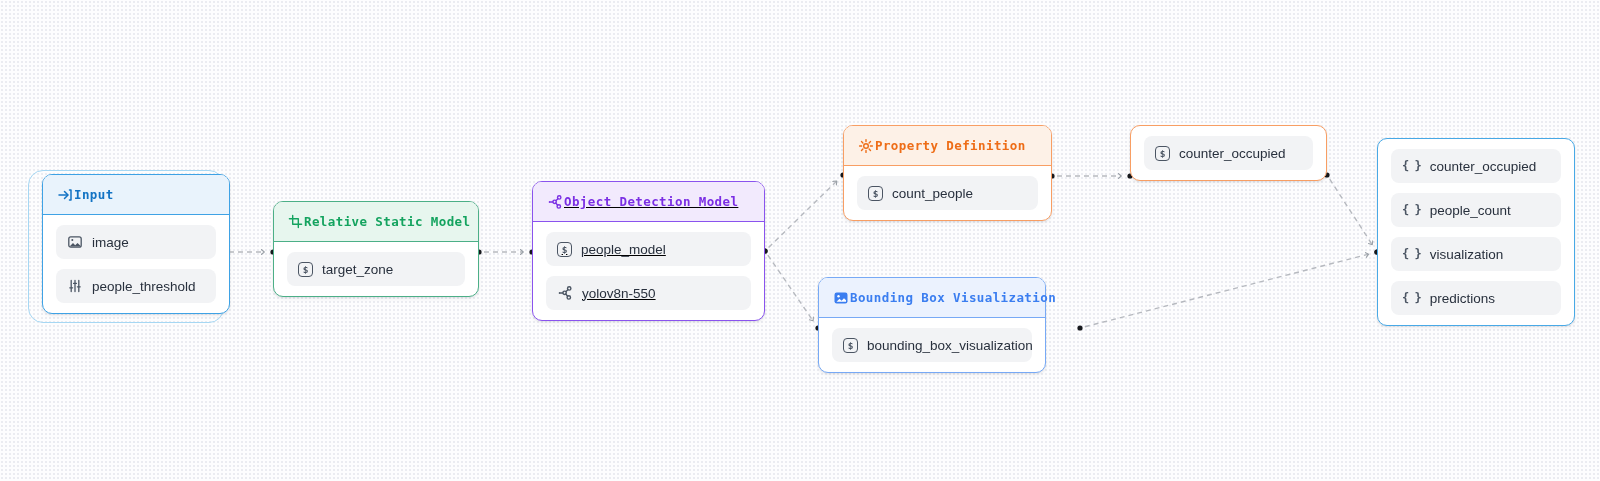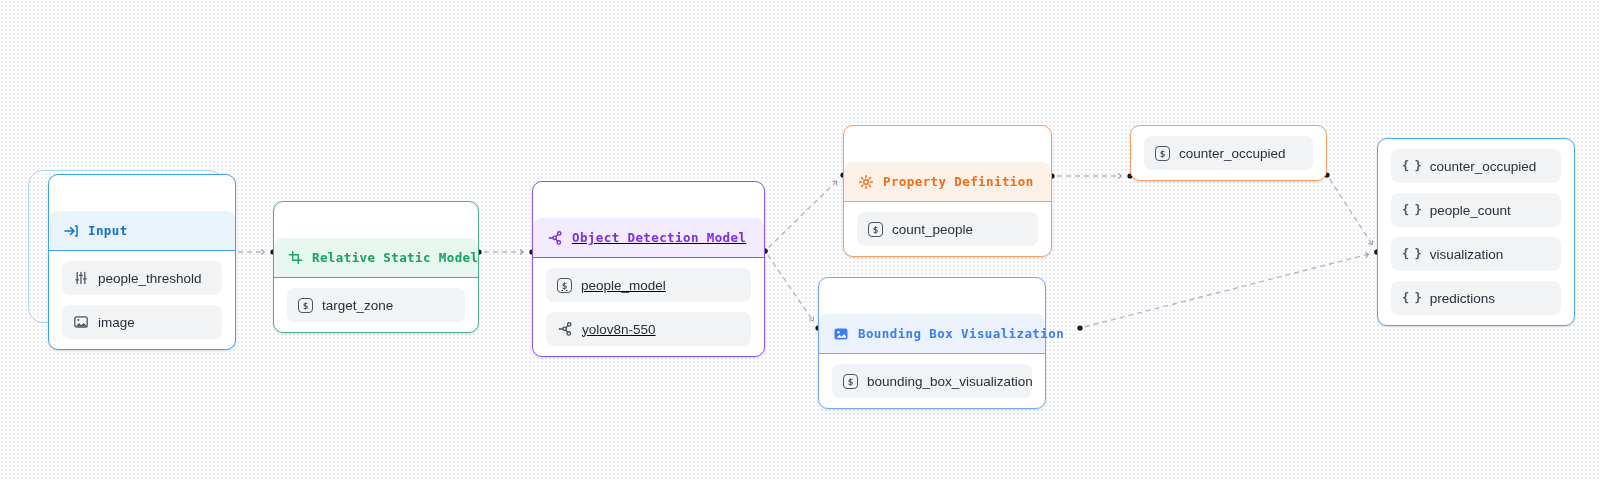--- a/index.html
+++ b/index.html
@@ -17,29 +17,29 @@
   .node{
     position:absolute;background:#ffffff;
     border:1.5px solid var(--bd,#999);border-radius:10px;
     box-shadow:0 1px 2px rgba(16,24,40,.07),0 2px 4px rgba(16,24,40,.05);
     box-sizing:border-box;
   }
   .ring{
     position:absolute;border:1.5px solid #a6d7f3;border-radius:15px;
     padding:3px;box-sizing:border-box;background:transparent;
   }
-  .ring .node{position:relative;left:16px;top:0;width:100%;}
+  .ring .node{position:relative;left:10px;top:0;width:100%;}
   .node-header{
-    display:flex;align-items:center;gap:9px;height:40px;padding:0 14px;
+    display:flex;align-items:center;gap:1px;height:40px;padding:0 14px;
     background:var(--hbg,#eee);color:var(--tc,#333);
     border-bottom:1px solid var(--bd,#999);
     border-radius:8.5px 8.5px 0 0;
     font-family:"DejaVu Sans Mono", monospace;
     font-size:12.5px;font-weight:600;letter-spacing:0.4px;
-    white-space:nowrap;box-sizing:border-box;margin-top:36px;
+    white-space:nowrap;box-sizing:border-box;
   }
   .node-body{padding:10px 13px;display:flex;flex-direction:column;gap:10px;}
   .item{
     display:flex;align-items:center;gap:9px;height:34px;padding:0 11px;
     background:#f2f3f5;border-radius:8px;
     font-size:13.5px;color:#28303d;white-space:nowrap;box-sizing:border-box;
   }
   .iicon{color:#4b5563;display:flex;align-items:center;flex:0 0 auto;}
   .hicon{display:flex;align-items:center;flex:0 0 auto;}
   .dollar-box{
@@ -108,36 +108,36 @@
             <path d="M2 8h8.5"></path>
               <path d="M7.5 4.5L11 8l-3.5 3.5"></path>
               <path d="M12.5 3H14v10h-1.5"></path>
           </svg>
         </span>
         <span class="ntitle">Input</span>
       </div>
       <div class="node-body">
         <div class="item">
           <span class="iicon">
-            <svg width="16" height="16" viewBox="0 0 16 16" fill="none" stroke="currentColor" stroke-width="1.3" stroke-linecap="round">
-              <path d="M4.2 2.5v11M8 2.5v11M11.8 2.5v11"></path>
-              <path d="M2.8 9.8h2.8M6.6 5.4h2.8M10.4 8.8h2.8"></path>
-            </svg>
-          </span>
-          <span class="item-label">people_threshold</span>
-        </div>
-        <div class="item">
-          <span class="iicon">
             <svg width="16" height="16" viewBox="0 0 16 16" fill="none" stroke="currentColor" stroke-width="1.3" stroke-linecap="round" stroke-linejoin="round">
               <rect x="1.8" y="2.8" width="12.4" height="10.4" rx="2"></rect>
               <circle cx="5.3" cy="6.1" r="1" fill="currentColor" stroke="none"></circle>
               <path d="M2.6 12.4l3.4-3.4 2.2 2.2 2.3-2.3 2.7 2.7v.8H2.6z" fill="currentColor" stroke="none"></path>
             </svg>
           </span>
           <span class="item-label">image</span>
+        </div>
+        <div class="item">
+          <span class="iicon">
+            <svg width="16" height="16" viewBox="0 0 16 16" fill="none" stroke="currentColor" stroke-width="1.3" stroke-linecap="round">
+              <path d="M4.2 2.5v11M8 2.5v11M11.8 2.5v11"></path>
+              <path d="M2.8 9.8h2.8M6.6 5.4h2.8M10.4 8.8h2.8"></path>
+            </svg>
+          </span>
+          <span class="item-label">people_threshold</span>
         </div>
       </div>
     </div>
   </div>
 
   <div class="node" id="node-crop" style="--bd: #4caf87; --hbg: #e7f6ee; --tc: #14a35f;">
     <div class="node-header">
       <span class="hicon">
         <svg width="15" height="15" viewBox="0 0 16 16" fill="none" stroke="currentColor" stroke-width="1.5" stroke-linecap="round" stroke-linejoin="round">
           <path d="M5 1.5V11h9.5"></path>

